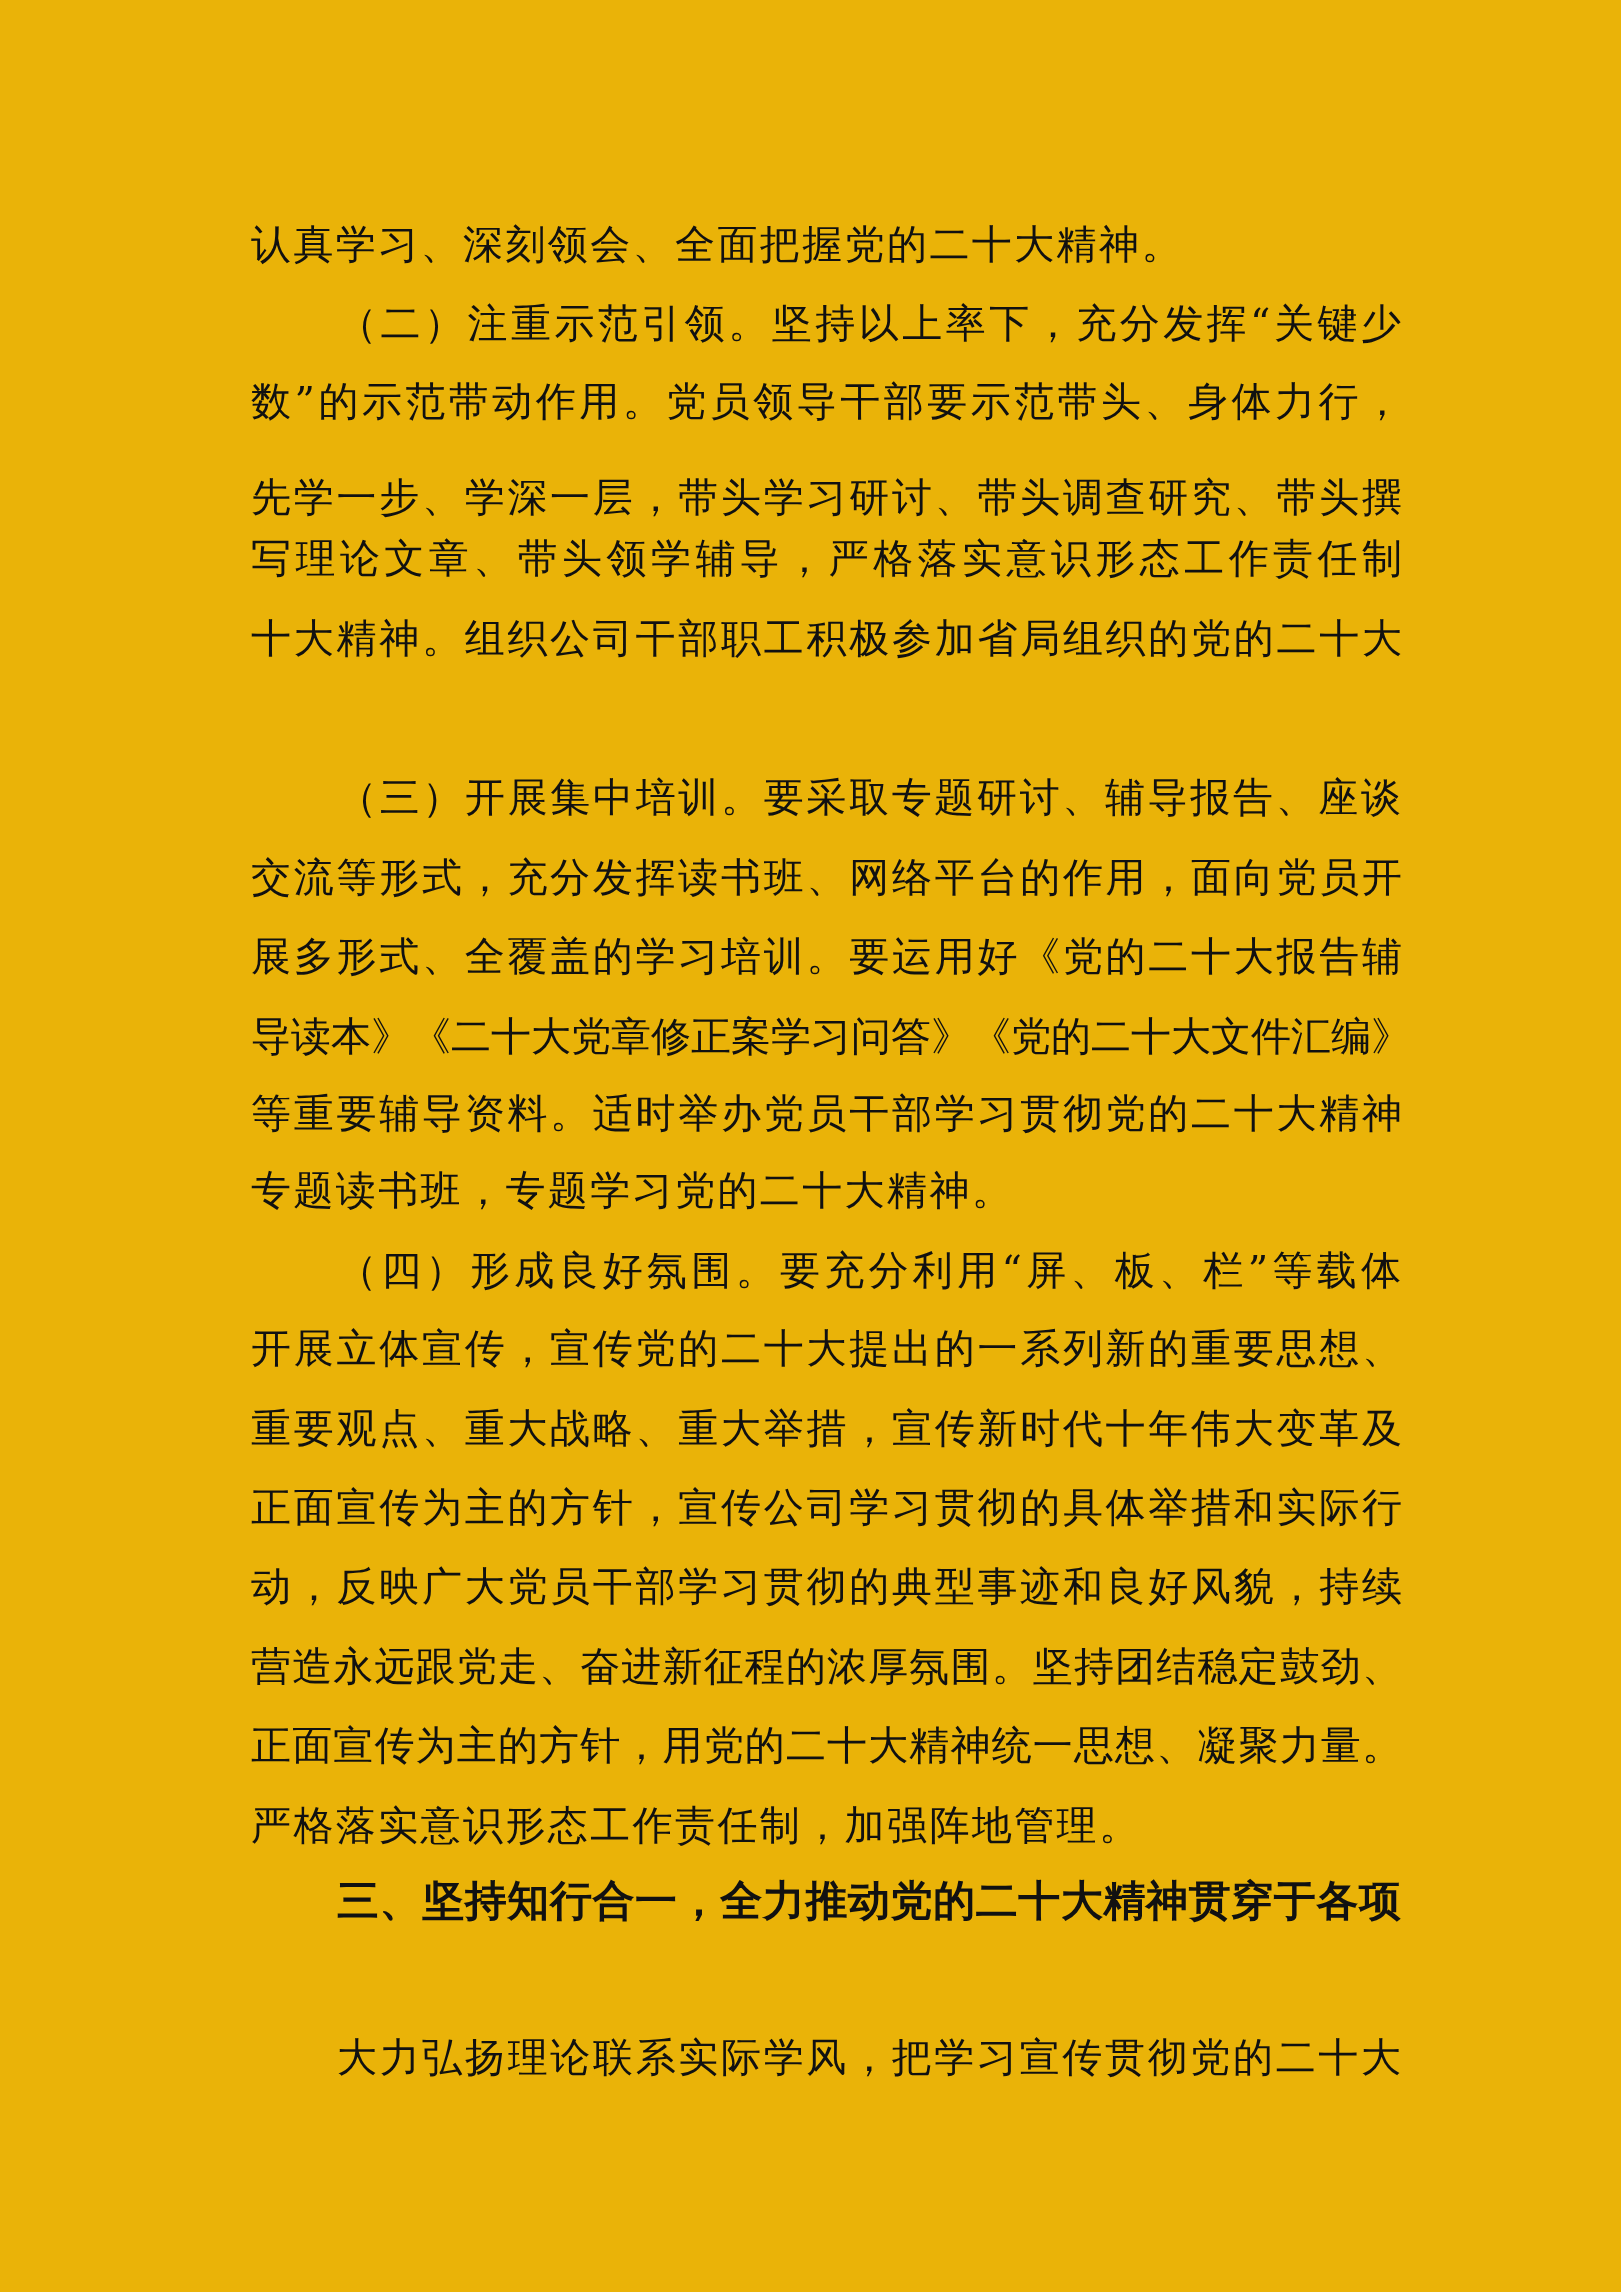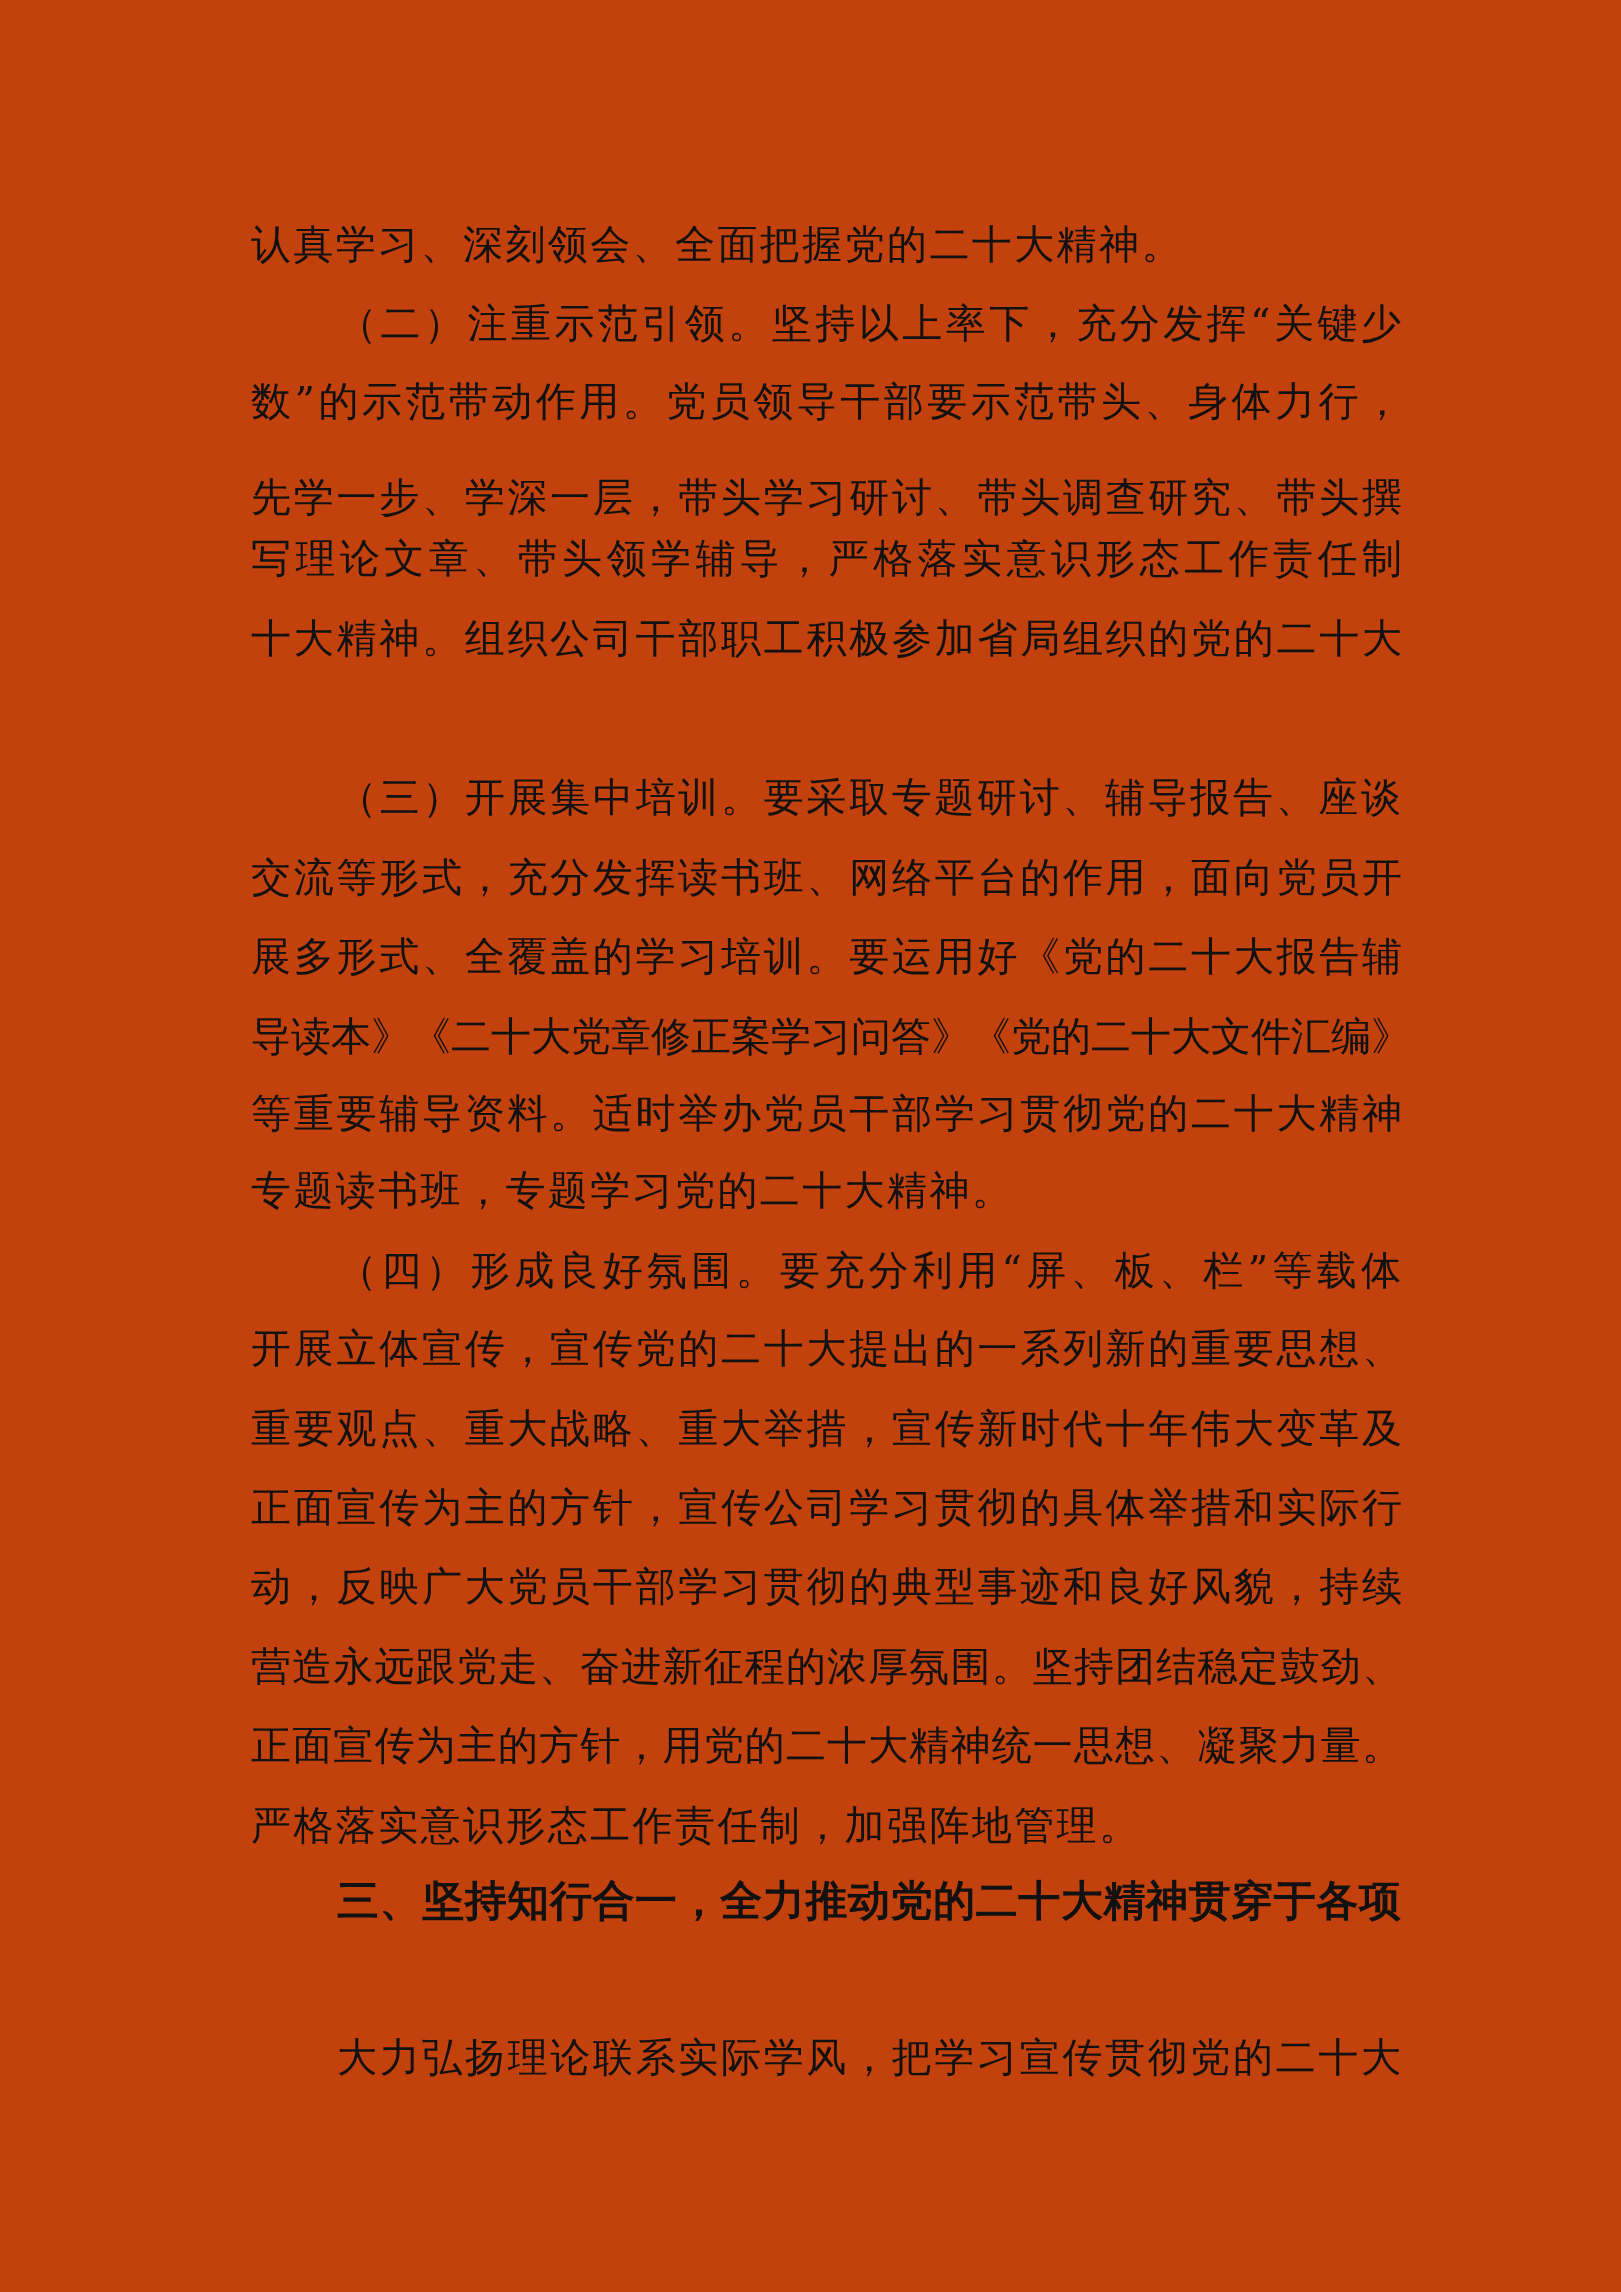--- a/index.html
+++ b/index.html
@@ -11,21 +11,21 @@
     width: 1621px;
     height: 2293px;
     position: relative;
     overflow: hidden;
   }
   .page {
     position: absolute;
     left: 0; top: 0;
     width: 1621px;
     height: 2293px;
-    background: #c2410c;
+    background: #eab308;
   }
   .line {
     position: absolute;
     left: 251px;
     width: 1151px;
     height: 59px;
     line-height: 59px;
     font-family: "DejaVu Serif", "Liberation Serif", serif;
     font-size: 40px;
     color: #111111;

